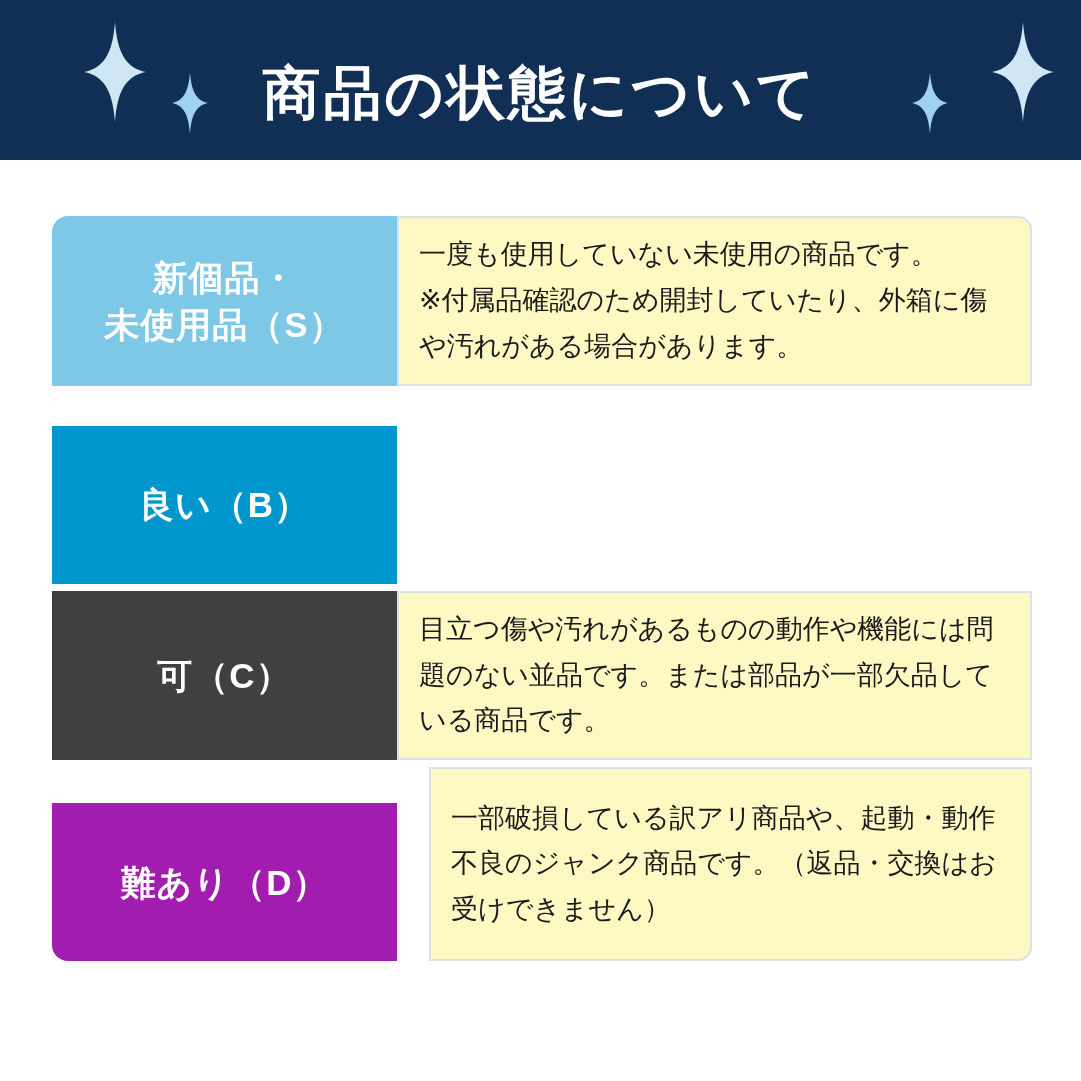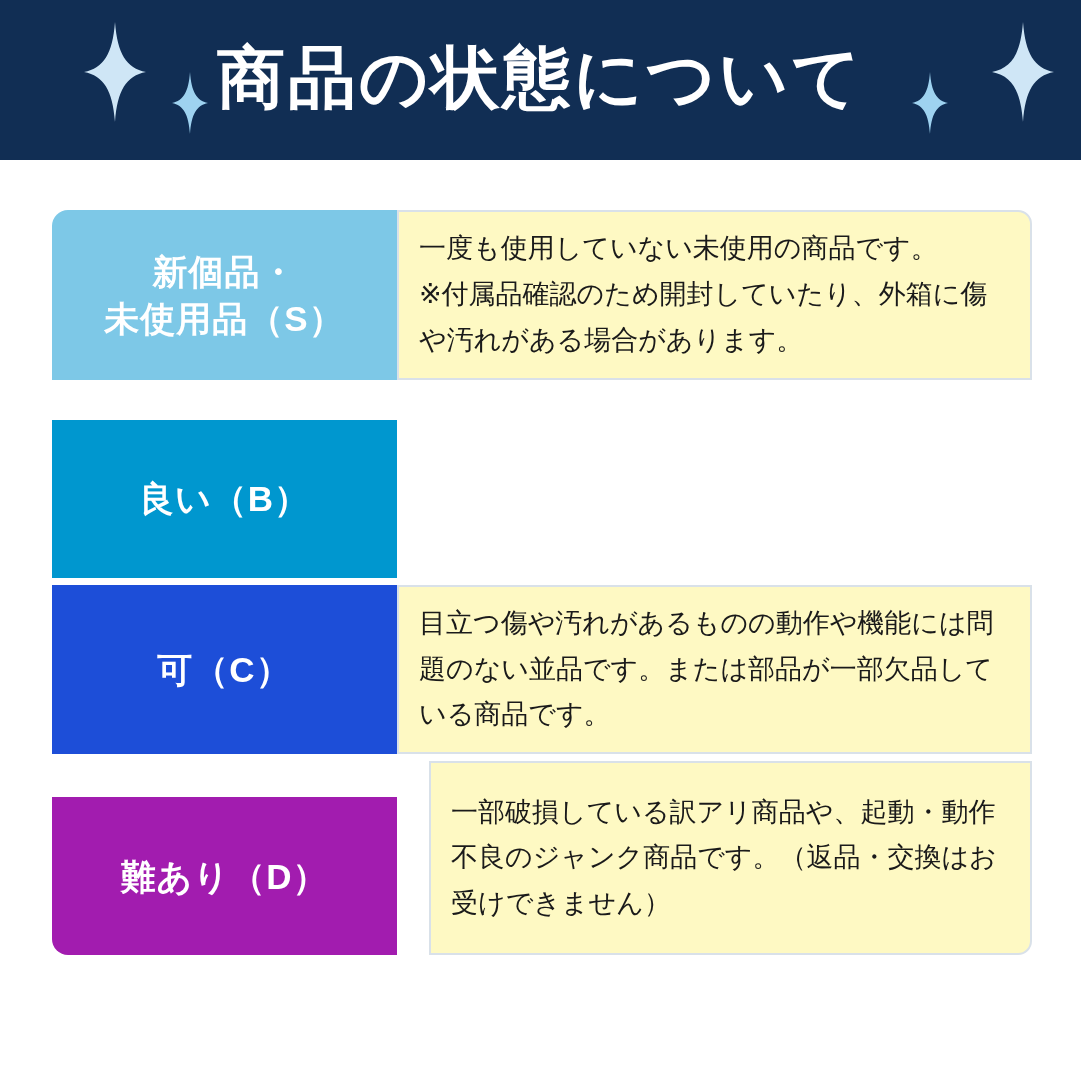--- a/index.html
+++ b/index.html
@@ -21,39 +21,39 @@
     position: relative;
     width: 100%;
     height: 160px;
     background: #112e54;
   }
   .page-title {
     position: absolute;
     left: 0; right: 0;
     top: 50%;
     transform: translateY(-52%);
-    margin: 0;
+    margin: 16px;
     text-align: center;
     color: #ffffff;
-    font-size: 68px;
+    font-size: 58px;
     font-weight: 900;
     letter-spacing: 3px;
     white-space: nowrap;
   }
   .sparkle { position: absolute; }
   .sparkle-left-big   { left: 84px;  top: 22px;  width: 62px; height: 100px; }
   .sparkle-left-small { left: 172px; top: 72px;  width: 36px; height: 62px; }
   .sparkle-right-small{ left: 912px; top: 72px;  width: 36px; height: 62px; }
   .sparkle-right-big  { left: 992px; top: 22px;  width: 62px; height: 100px; }
 
   
   .table {
     position: absolute;
     left: 52px;
-    top: 210px;
+    top: 216px;
     width: 980px;
   }
   .row {
     display: grid;
     grid-template-columns: 345px 1fr;
     margin-bottom: 7px;
   }
   .row:last-child { margin-bottom: 0; }
   .cell-label {
     min-height: 158px;
@@ -117,21 +117,21 @@
     </div>
 
     <div class="row">
     </div>
 
     <div class="row">
       <div class="cell-label" style="background-color: rgb(0, 151, 207); margin-top: 26px;">良い（B）</div>
     </div>
 
     <div class="row">
-      <div class="cell-label" style="background-color: #1d4ed8;">可（C）</div>
+      <div class="cell-label" style="background-color: #404040;">可（C）</div>
       <div class="cell-desc">目立つ傷や汚れがあるものの動作や機能には問題のない並品です。または部品が一部欠品している商品です。</div>
     </div>
 
     <div class="row">
       <div class="cell-label" style="background-color: #a21caf; margin-top: 36px;">難あり（D）</div>
       <div class="cell-desc">一部破損している訳アリ商品や、起動・動作不良のジャンク商品です。（返品・交換はお受けできません）</div>
     </div>
 
   </main>
 </div>

